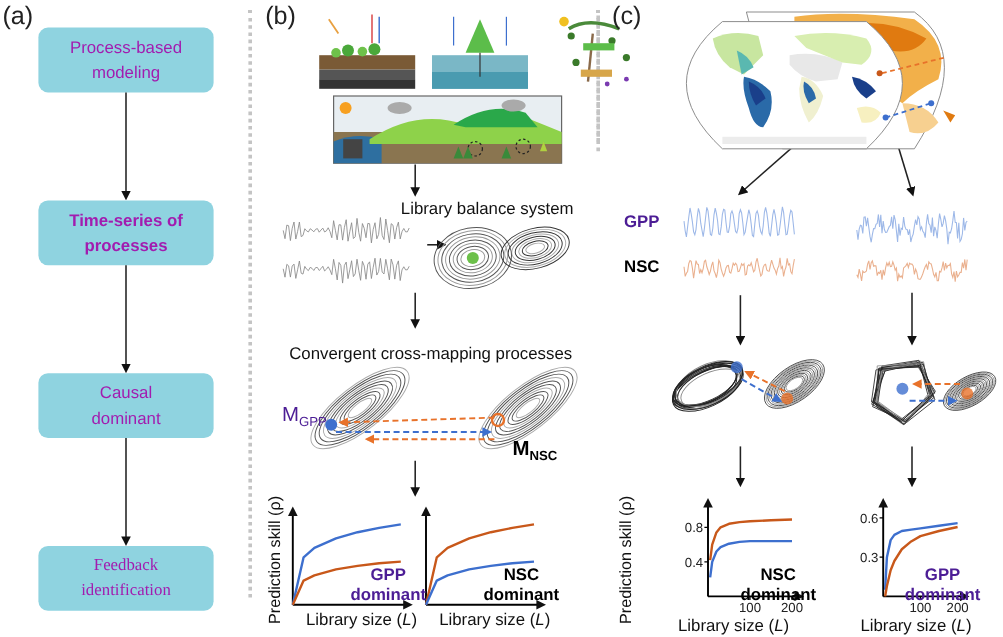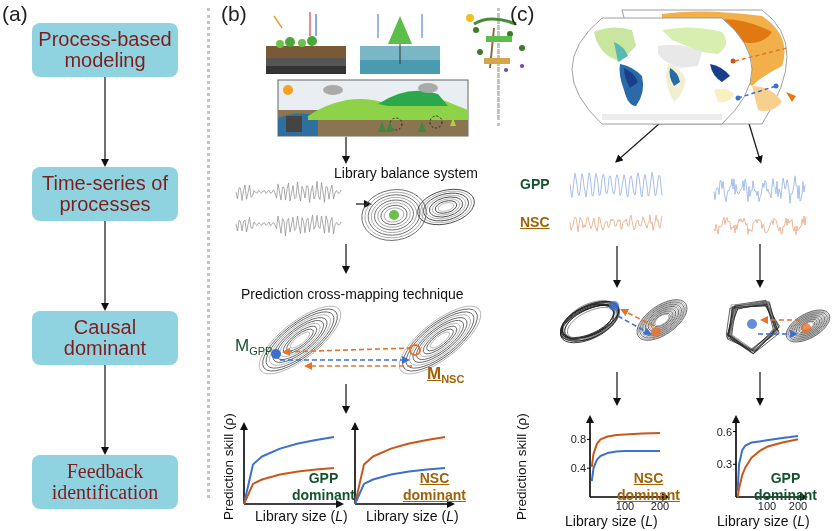--- a/index.html
+++ b/index.html
@@ -1,33 +1,33 @@
 <!DOCTYPE html>
 <html><head>
 <meta charset="utf-8">
 <style>
   html, body { margin:0; padding:0; background:#ffffff; }
   body { width:836px; height:531px; position:relative; overflow:hidden; font-family:"Liberation Sans", sans-serif; color:#111; }
   .panel-label { font-size:21px; color:#222; }
   .flow-box { position:absolute; left:32px; width:146px; height:54px; background:#8fd3e0; border-radius:8px;
-    display:flex; align-items:center; justify-content:center; text-align:center; font-size:20px; line-height:21px; color:#7f1d1d; white-space:pre-line; }
+    display:flex; align-items:center; justify-content:center; text-align:center; font-size:14px; line-height:21px; color:#a21caf; white-space:pre-line; }
   .sep { position:absolute; top:8px; width:0; border-left:3px dotted #c4c4c4; }
   .txt { position:absolute; white-space:nowrap; }
-  .blue { color:#14532d; }
-  .orange { color:#a16207;text-decoration:underline; }
+  .blue { color:#4c1d95; }
+  .orange { color:#000000; }
   svg { position:absolute; overflow:visible; }
 </style>
 </head>
 <body>
 
 <div class="txt panel-label" style="left:2px;top:2px;">(a)</div>
 
 <div class="flow-box" style="top:23px;">Process-based
 modeling</div>
-<div class="flow-box" style="top:167px;">Time-series of
+<div class="flow-box" style="top:167px;font-weight:bold;">Time-series of
 processes</div>
 <div class="flow-box" style="top:311px;">Causal
 dominant</div>
 <div class="flow-box" style="top:455px;font-family:Liberation Serif, serif;">Feedback
 identification</div>
 
 <svg width="836" height="531" style="left:0;top:0;pointer-events:none;">
   <defs>
     <marker id="ah" markerWidth="8" markerHeight="8" refX="4" refY="4" orient="auto" markerUnits="userSpaceOnUse">
       <path d="M0,0 L8,4 L0,8 z" fill="#111"></path>
@@ -143,21 +143,21 @@
     <ellipse cx="84" cy="24" rx="20" ry="11.2" fill="none" stroke="#aaa" stroke-width="0.8" transform="rotate(-15 84 24)"></ellipse>
     <ellipse cx="32" cy="32" rx="26" ry="20" fill="none" stroke="#555" stroke-width="0.8" transform="rotate(-10 32 32)"></ellipse>
     <ellipse cx="84" cy="24" rx="23" ry="13" fill="none" stroke="#333" stroke-width="0.8" transform="rotate(-15 84 24)"></ellipse>
     <ellipse cx="32" cy="32" rx="29.200000000000003" ry="22.6" fill="none" stroke="#999" stroke-width="0.8" transform="rotate(-10 32 32)"></ellipse>
     <ellipse cx="84" cy="24" rx="26" ry="14.8" fill="none" stroke="#aaa" stroke-width="0.8" transform="rotate(-15 84 24)"></ellipse>
     <ellipse cx="32" cy="32" rx="32.400000000000006" ry="25.2" fill="none" stroke="#555" stroke-width="0.8" transform="rotate(-10 32 32)"></ellipse>
     <ellipse cx="84" cy="24" rx="29" ry="16.6" fill="none" stroke="#333" stroke-width="0.8" transform="rotate(-15 84 24)"></ellipse>
     <circle cx="32" cy="32" r="5" fill="#6cc04a"></circle>
   </svg>
 
-<div class="txt" style="left:241px;top:286px;font-size:14px;">Prediction cross-mapping technique</div>
+<div class="txt" style="left:241px;top:286px;font-size:14px;">Convergent cross-mapping processes</div>
 
 <svg width="260" height="90" style="left:240px;top:300px;" id="manifolds">
     <ellipse cx="60" cy="40" rx="12" ry="4" fill="none" stroke="#aaa" stroke-width="0.8" transform="rotate(-38 60 40)"></ellipse>
     <ellipse cx="60" cy="40" rx="16.2" ry="5.6" fill="none" stroke="#555" stroke-width="0.8" transform="rotate(-38 60 40)"></ellipse>
     <ellipse cx="60" cy="40" rx="20.4" ry="7.2" fill="none" stroke="#555" stroke-width="0.8" transform="rotate(-38 60 40)"></ellipse>
     <ellipse cx="60" cy="40" rx="24.6" ry="8.8" fill="none" stroke="#aaa" stroke-width="0.8" transform="rotate(-38 60 40)"></ellipse>
     <ellipse cx="60" cy="40" rx="28.8" ry="10.4" fill="none" stroke="#555" stroke-width="0.8" transform="rotate(-38 60 40)"></ellipse>
     <ellipse cx="60" cy="40" rx="33" ry="12" fill="none" stroke="#555" stroke-width="0.8" transform="rotate(-38 60 40)"></ellipse>
     <ellipse cx="60" cy="40" rx="37.2" ry="13.600000000000001" fill="none" stroke="#aaa" stroke-width="0.8" transform="rotate(-38 60 40)"></ellipse>
     <ellipse cx="60" cy="40" rx="41.400000000000006" ry="15.200000000000001" fill="none" stroke="#555" stroke-width="0.8" transform="rotate(-38 60 40)"></ellipse>

